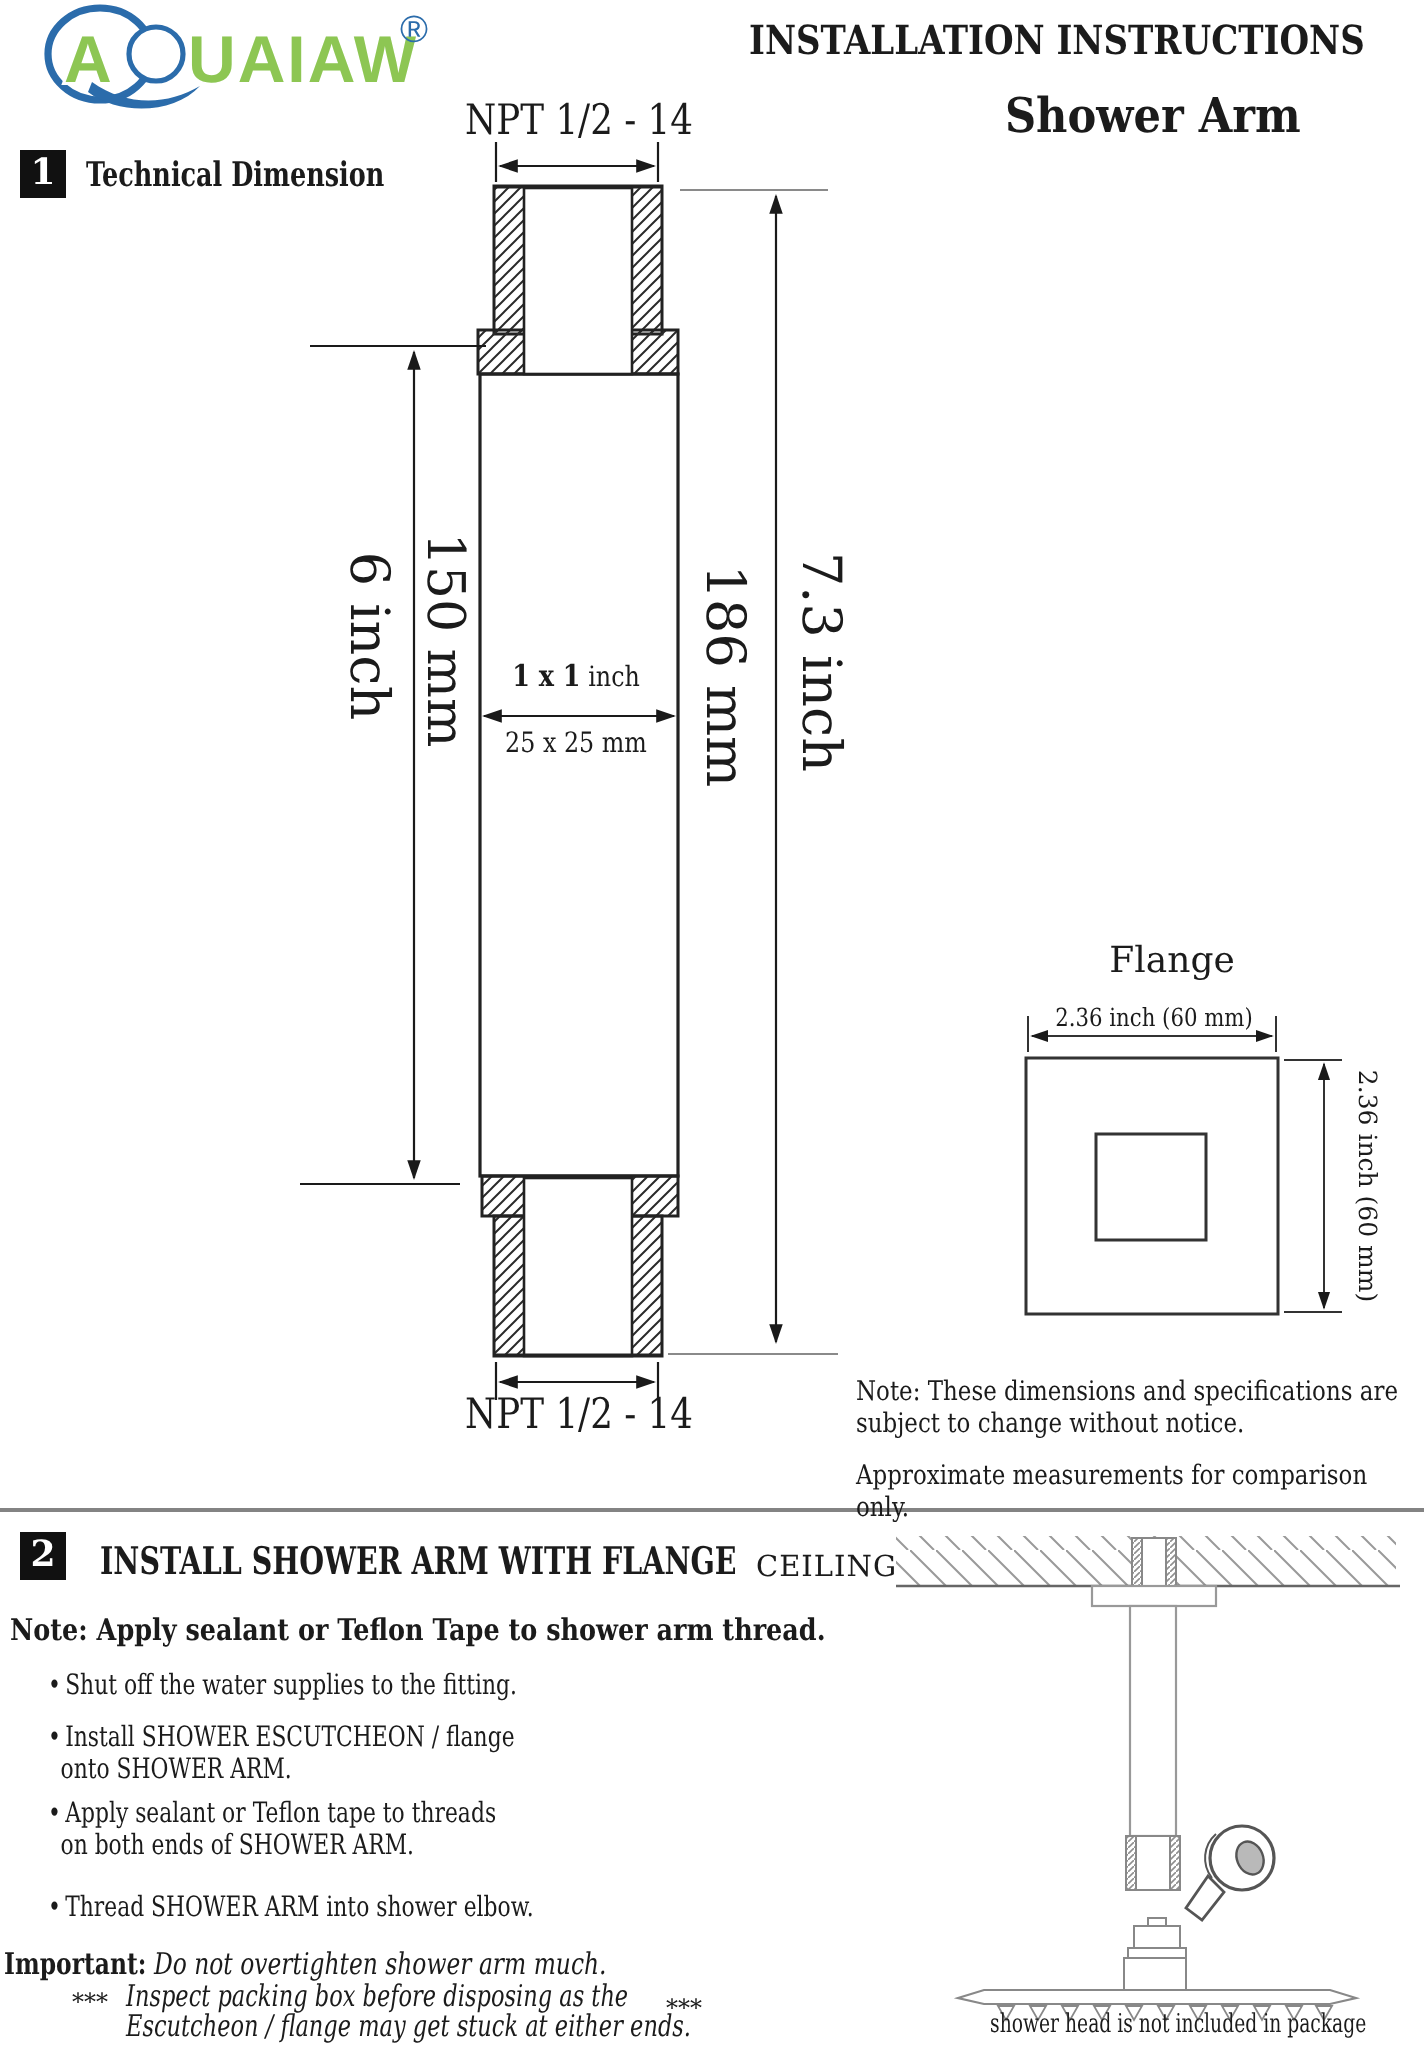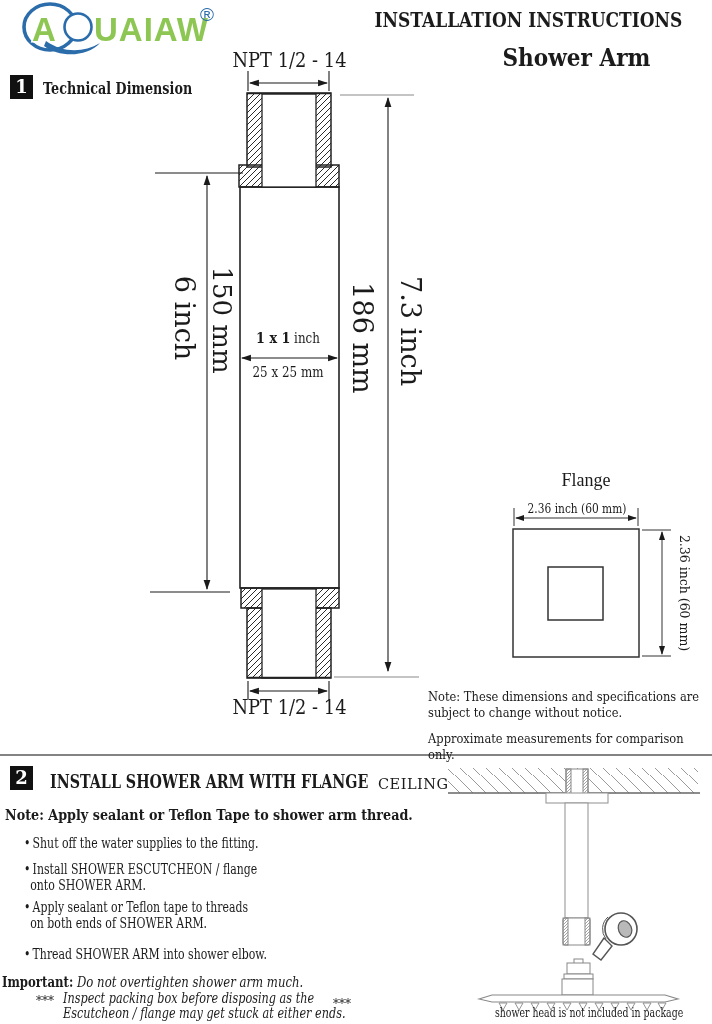--- a/index.html
+++ b/index.html
@@ -165,21 +165,21 @@
   <div class="abs txt ctr sqC85" style="left:202px;top:695px;width:175px;font-size:21px;">NPT 1/2 - 14</div>
   <div class="rot txt" style="left:184px;top:318px;font-size:27px;">6 inch</div>
   <div class="rot txt" style="left:222px;top:320px;font-size:26px;">150 mm</div>
   <div class="rot txt" style="left:362px;top:338px;font-size:27px;">186 mm</div>
   <div class="rot txt" style="left:410px;top:331px;font-size:27px;">7.3 inch</div>
   <div class="abs txt ctr sqC85" style="left:213px;top:329px;width:150px;font-size:14px;">
     <span class="b" style="font-size:15px;">1 x 1</span><span> inch</span>
   </div>
   <div class="abs txt ctr sqC85" style="left:213px;top:364px;width:150px;font-size:14px;">25 x 25 mm</div>
 
-  <div class="abs txt ctr" style="left:536px;top:470px;width:100px;font-size:18px;font-family:Liberation Serif, serif;">Flange</div>
+  <div class="abs txt ctr" style="left:536px;top:470px;width:100px;font-size:18px;">Flange</div>
   <div class="abs txt ctr sqC85" style="left:497px;top:501px;width:160px;font-size:12.5px;">2.36 inch (60 mm)</div>
   <div class="rot txt" style="left:684px;top:593px;font-size:12.5px;">2.36 inch (60 mm)</div>
 
   <div class="abs txt sqL85" style="left:428px;top:688px;width:334px;font-size:13.5px;line-height:16px;white-space:normal;">
     <div>Note: These dimensions and specifications are subject to change without notice.</div>
     <div style="margin-top:10px;">Approximate measurements for comparison only.</div>
   </div>
 
   <div class="abs numbox" style="left:10px;top:766px;">2</div>
   <div class="abs txt b sqL75" style="left:50px;top:770px;font-size:19px;">INSTALL SHOWER ARM WITH FLANGE</div>

